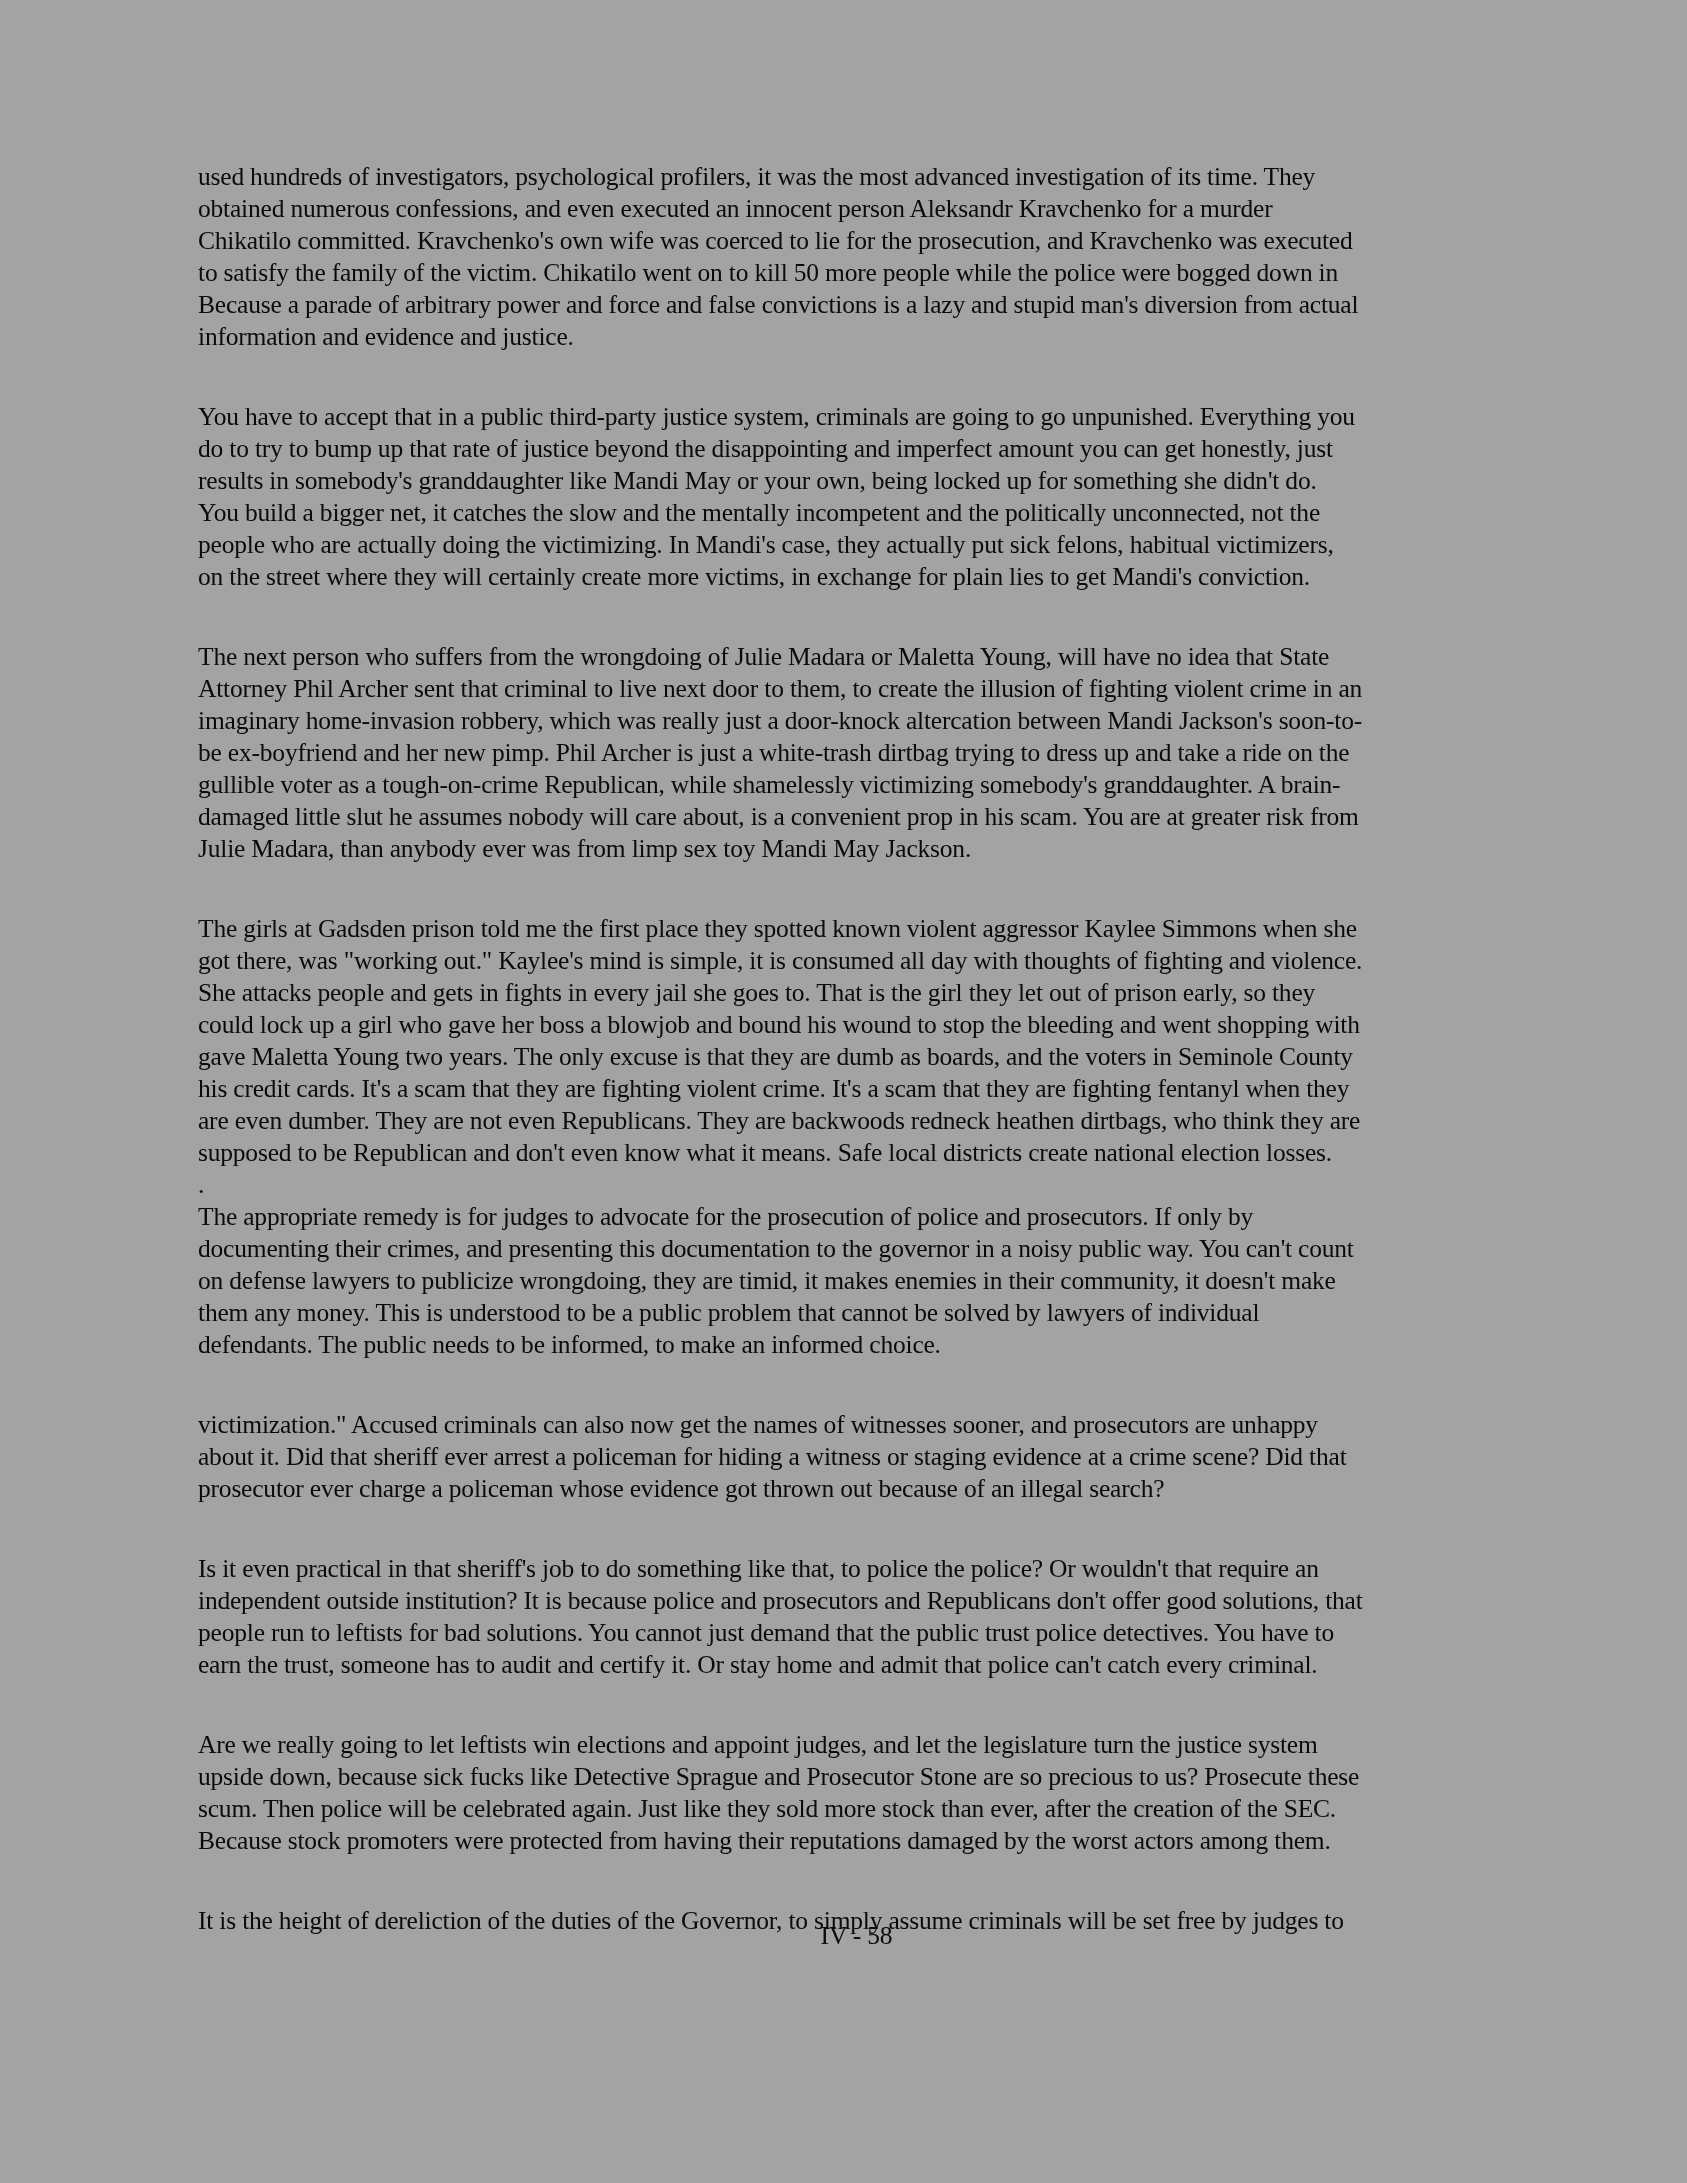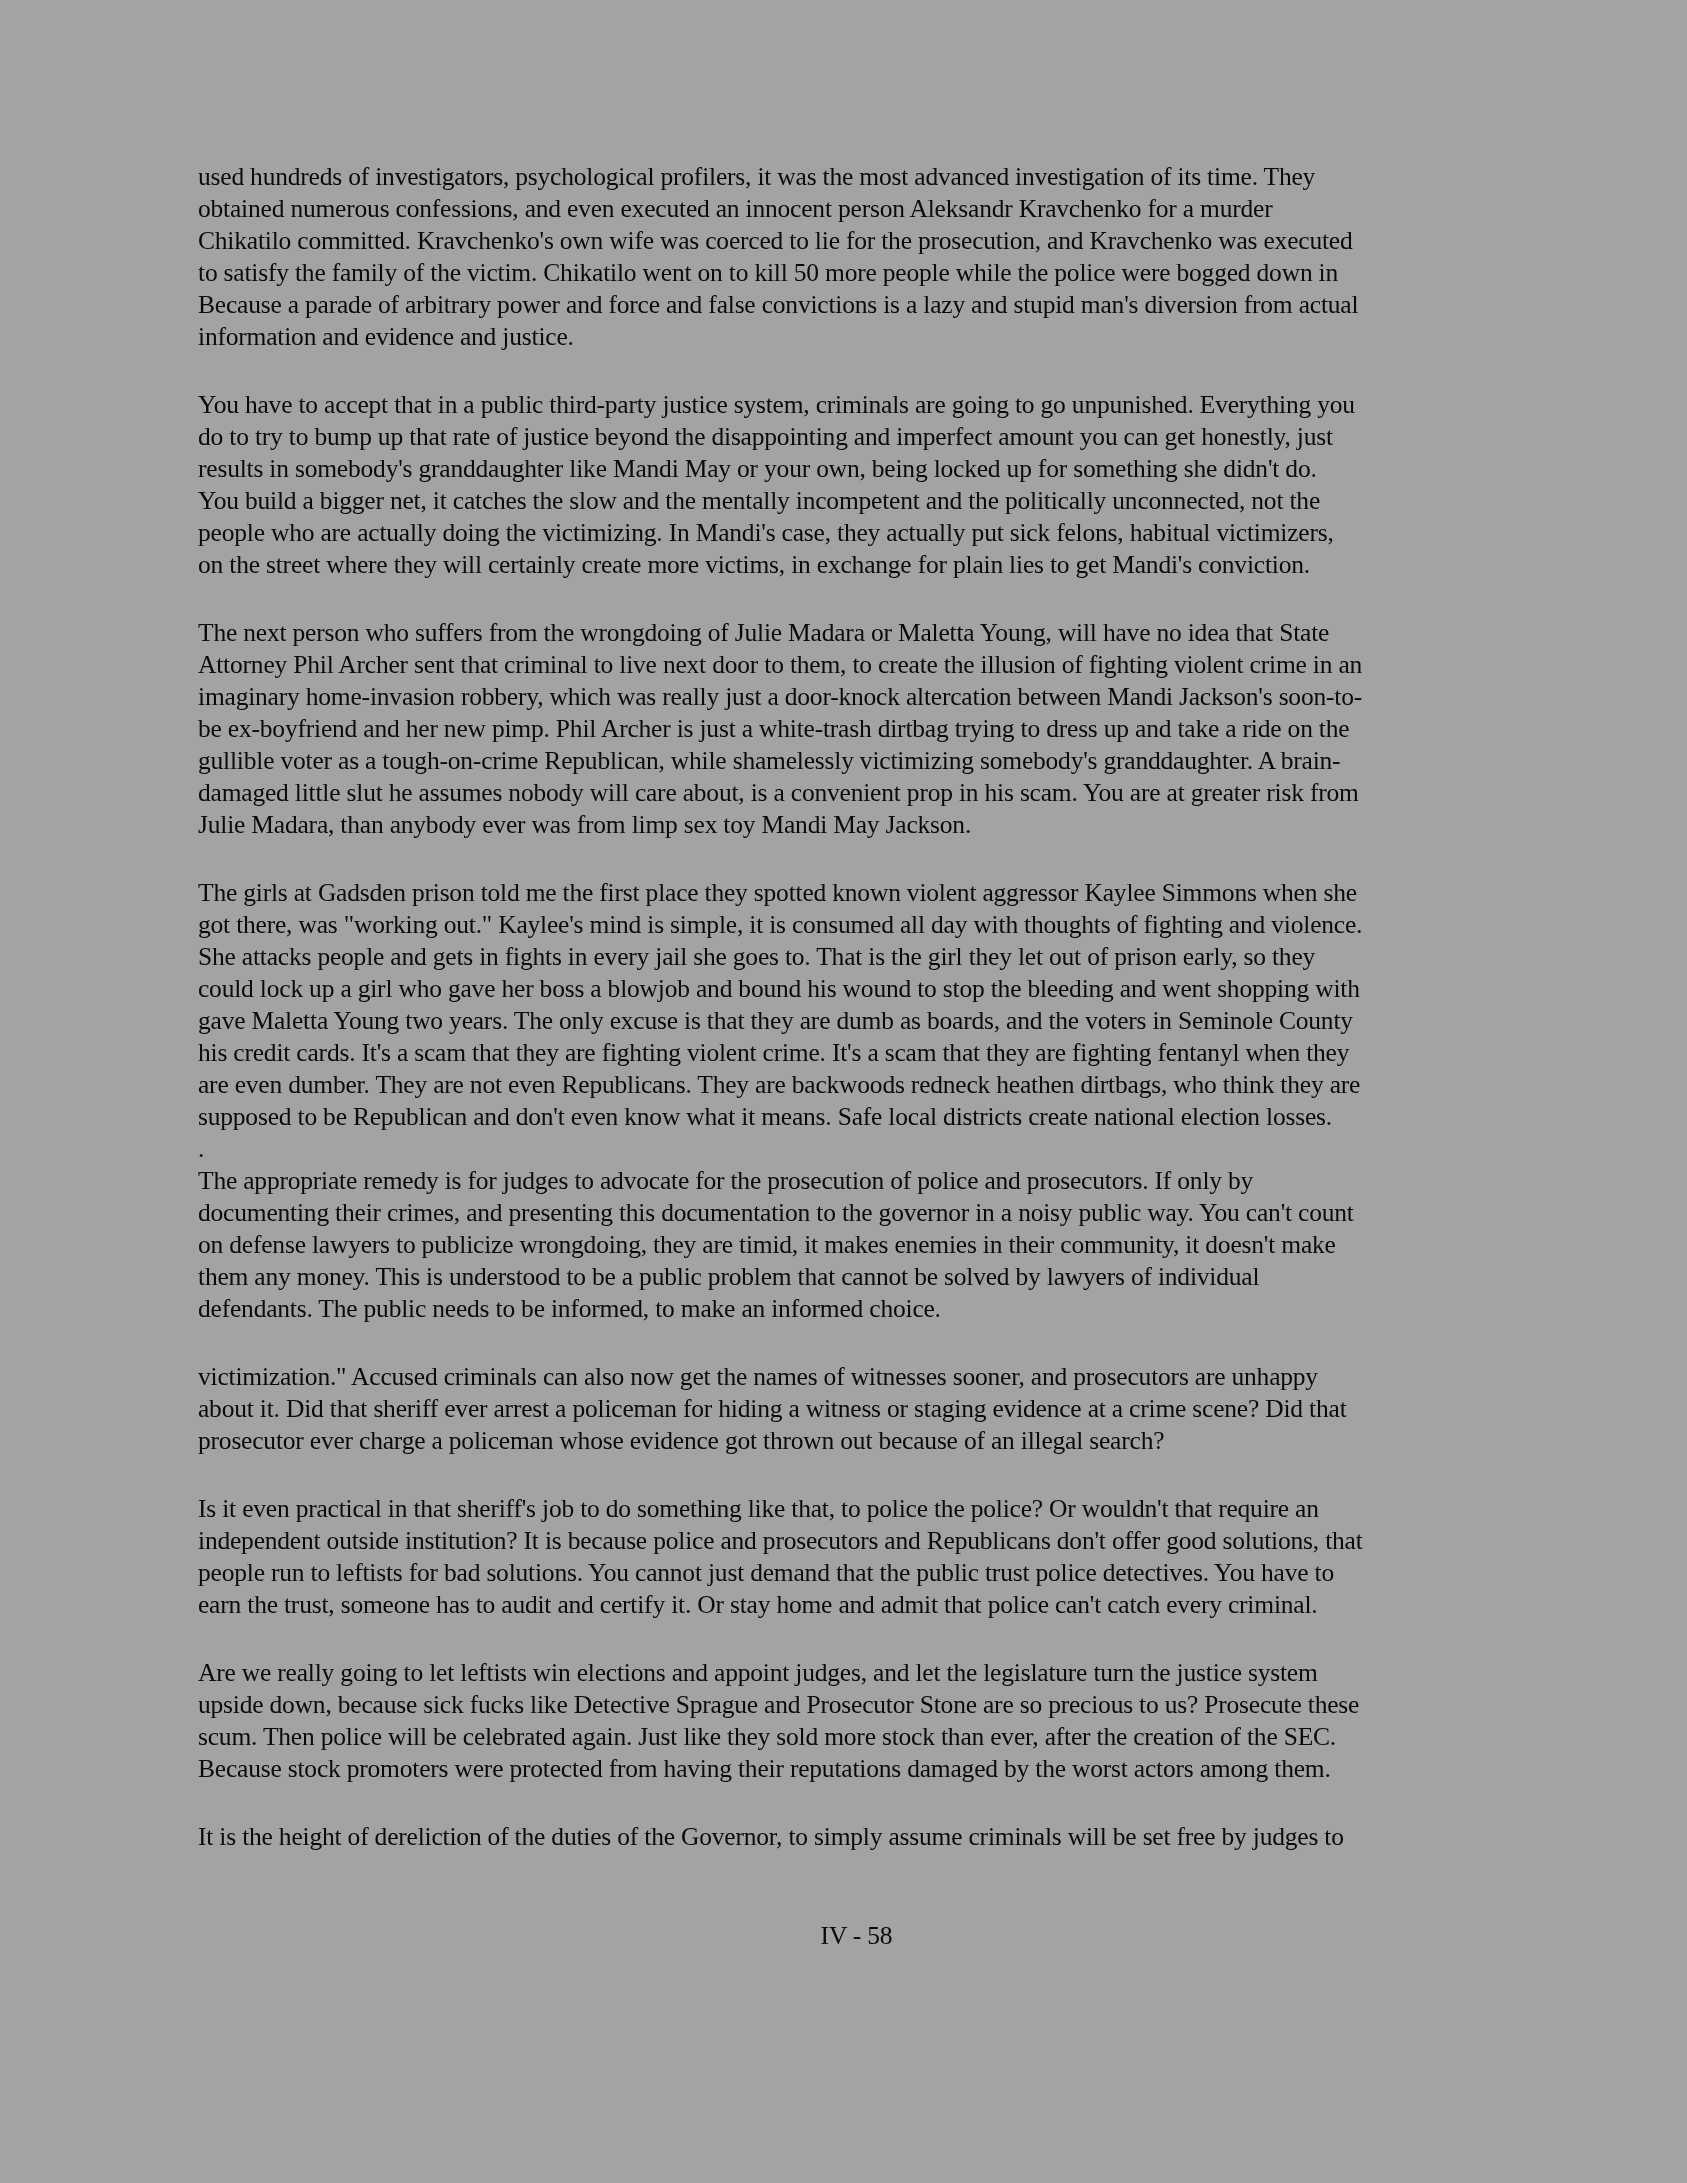--- a/index.html
+++ b/index.html
@@ -16,21 +16,21 @@
     font-family: "Liberation Serif", "DejaVu Serif", serif;
     color: #0b0b0b;
   }
   .text-column {
     position: absolute;
     left: 198px;
     top: 161px;
     width: 1297px;
   }
   .para { margin: 0; padding: 0; }
-  .para.gap { margin-top: 36px; }
+  .para.gap { margin-top: 48px; }
   .line {
     font-size: 25.5px;
     line-height: 32px;
     letter-spacing: -0.2px;
     white-space: nowrap;
     text-align: left;
   }
   .page-footer {
     position: absolute;
     top: 1920px;

